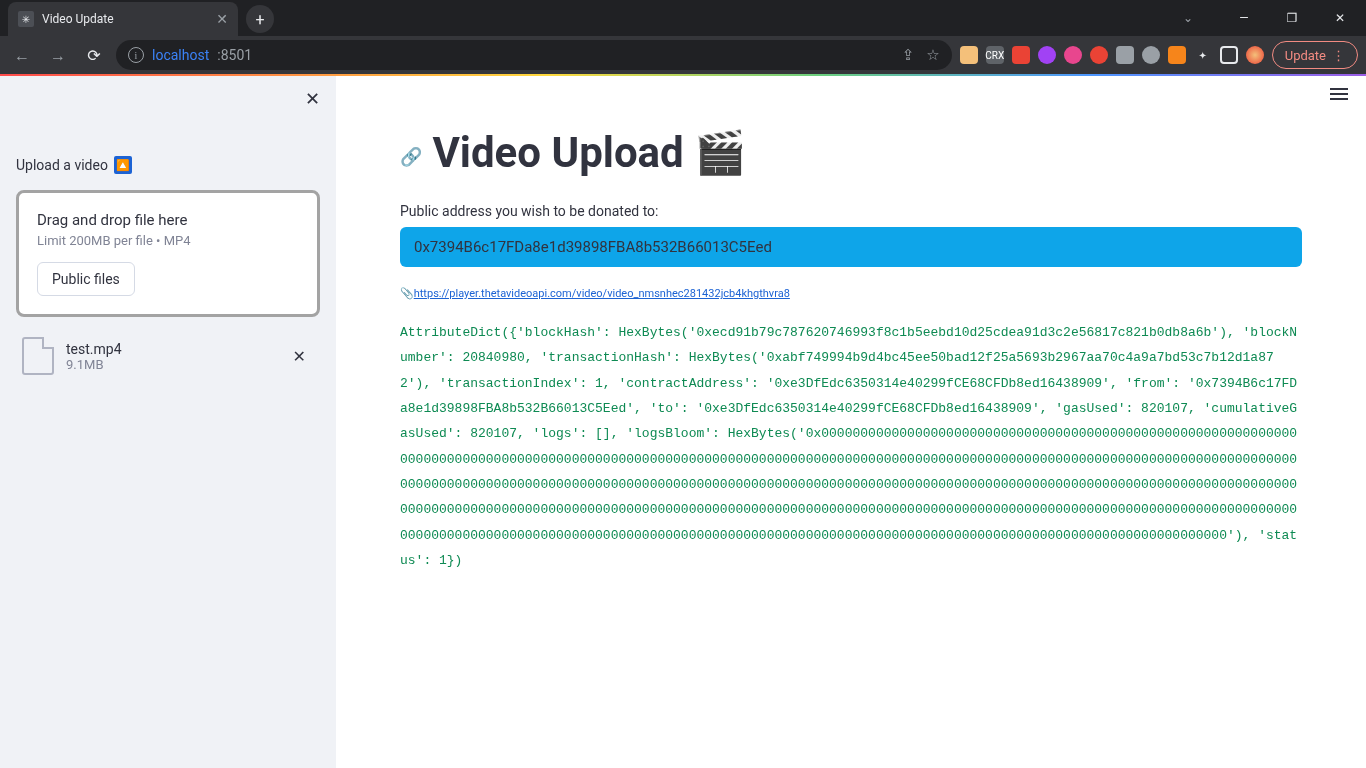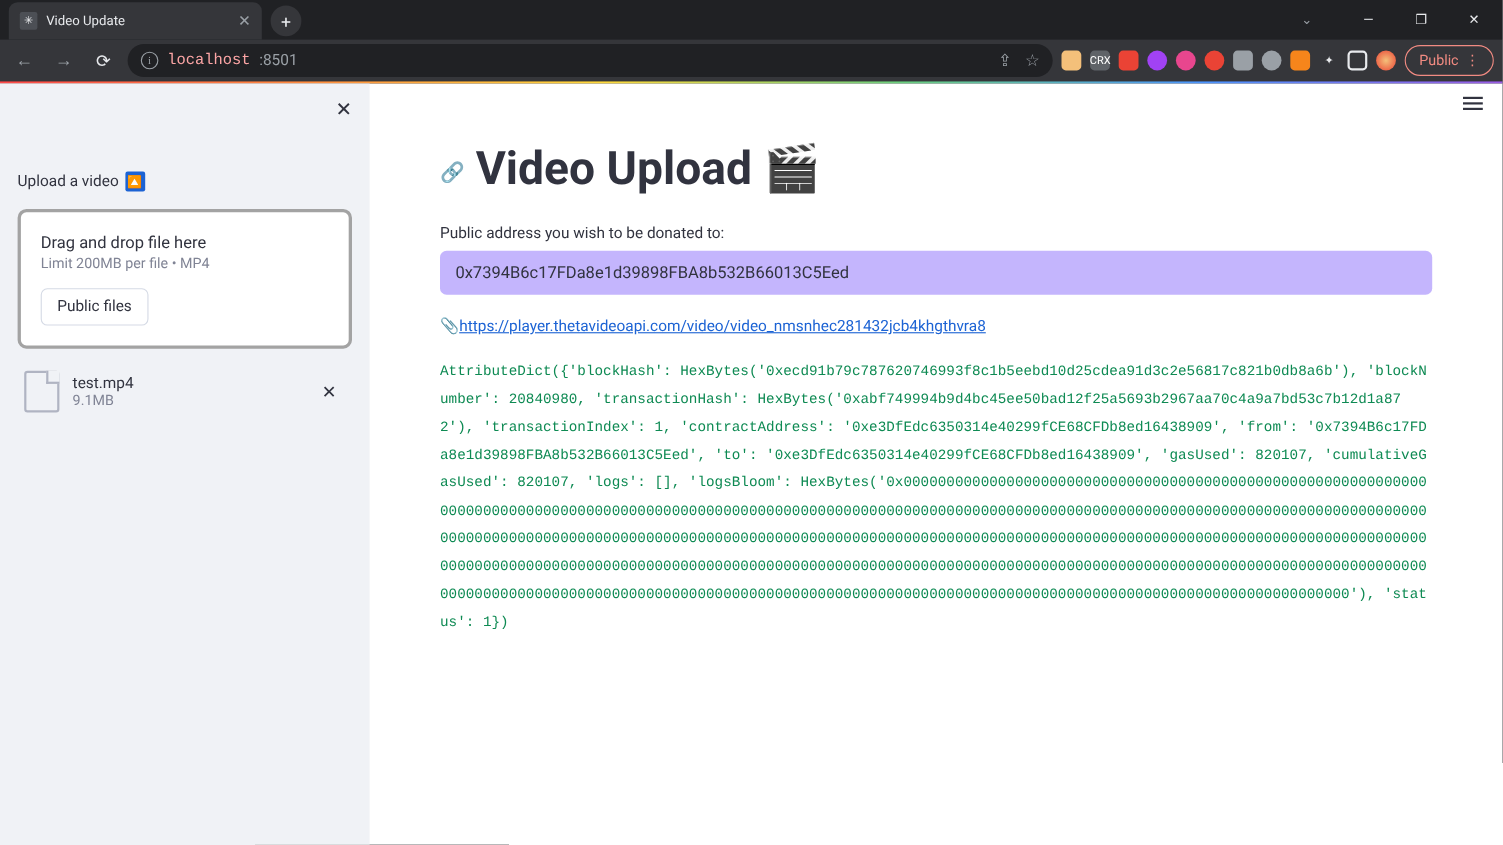--- a/index.html
+++ b/index.html
@@ -14,21 +14,21 @@
   .newtab { width:28px; height:28px; margin-left:8px; margin-bottom:3px; border-radius:50%; background:#35363a; color:#e8eaed; display:flex; align-items:center; justify-content:center; font-size:16px; cursor:pointer; }
   .win-controls { margin-left:auto; display:flex; align-items:center; gap:4px; padding-right:4px; color:#e8eaed; height:36px; }
   .win-controls span { width:44px; height:30px; display:flex; align-items:center; justify-content:center; font-size:12px; cursor:pointer; }
   .chevd { font-size:14px; color:#9aa0a6; margin-right:8px; }
   
   .toolbar { height:38px; background:#35363a; display:flex; align-items:center; padding:0 8px; gap:8px; }
   .nav-btn { width:28px; height:28px; display:flex; align-items:center; justify-content:center; color:#9aa0a6; font-size:16px; cursor:pointer; border-radius:50%; }
   .nav-btn.enabled { color:#e8eaed; }
   .omnibox { flex:1; height:30px; background:#202124; border-radius:15px; display:flex; align-items:center; padding:0 12px; color:#e8eaed; font-size:14px; gap:8px; }
   .omnibox .info { width:16px; height:16px; border:1.5px solid #9aa0a6; border-radius:50%; display:flex; align-items:center; justify-content:center; font-size:10px; color:#9aa0a6; font-family:serif; }
-  .omnibox .host { color:#fca5a5;font-family:Liberation Mono, monospace; }
+  .omnibox .host { color:#3b82f6; }
   .omnibox .port { color:#9aa0a6; }
   .omnibox .right { margin-left:auto; display:flex; align-items:center; gap:12px; color:#9aa0a6; font-size:15px; }
   .ext-icons { display:flex; align-items:center; gap:8px; }
   .ext { width:18px; height:18px; border-radius:4px; display:flex; align-items:center; justify-content:center; font-size:10px; cursor:pointer; }
   .update-btn { height:28px; padding:0 12px; border:1px solid #f28b82; border-radius:14px; color:#f28b82; background:transparent; font-size:13px; display:flex; align-items:center; gap:6px; cursor:pointer; }
   
   .progressbar { height:2px; background:linear-gradient(90deg,#ff4b4b,#ff8c42,#ffd93d,#6bcf7f,#4d96ff,#9b5de5); }
   
   
   .app { display:flex; height:692px; background:#fff; }
@@ -47,22 +47,22 @@
   .file-meta .fsize { font-size:13px; color:#808495; }
   .file-remove { margin-left:auto; color:#31333f; font-size:16px; cursor:pointer; padding:4px 8px; }
   
   .main { flex:1; overflow:auto; position:relative; padding:52px 64px 40px 64px; }
   .hamburger { position:absolute; top:12px; right:18px; cursor:pointer; color:#31333f; display:flex; flex-direction:column; gap:3px; }
   .hamburger span { width:18px; height:2px; background:#31333f; display:block; }
   .h1row { display:flex; align-items:center; gap:10px; margin-bottom:26px; }
   .linkicon { color:#b0b4c2; font-size:18px; transform:translateY(4px); }
   h1 { font-size:42px; font-weight:700; color:#31333f; display:flex; align-items:center; gap:10px; }
   .label { font-size:14px; color:#31333f; margin-bottom:8px; }
-  .textinput { width:100%; background:#c4b5fd; border:none; border-radius:6px; padding:11px 14px; font-size:15px; color:#31333f; margin-bottom:20px; font-family:inherit; }
-  .linkline { font-size:14px; margin-bottom:20px; }
+  .textinput { width:100%; background:#0ea5e9; border:none; border-radius:6px; padding:11px 14px; font-size:15px; color:#31333f; margin-bottom:20px; font-family:inherit; }
+  .linkline { font-size:11px; margin-bottom:20px; }
   .linkline a { color:#1c63d4; text-decoration:underline; }
   .tx-block { font-family:Liberation Mono, monospace; font-size:13px; color:#0e8a53; line-height:1.95; word-break:break-all; white-space:pre-wrap; }
 </style>
 </head>
 <body>
 
 <div class="titlebar">
   <div class="tab">
     <span class="favicon">✳</span>
     <span class="title">Video Update</span>
@@ -98,21 +98,21 @@
     <span class="ext" style="background:#e8468e;border-radius:50%"></span>
     <span class="ext" style="background:#ea4335;border-radius:50%"></span>
     <span class="ext" style="background:#9aa0a6"></span>
     <span class="ext" style="background:#9aa0a6;border-radius:50%"></span>
     <span class="ext" style="background:#f6851b"></span>
     <span class="ext" style="color:#e8eaed">✦</span>
     <span class="ext" style="border:2px solid #e8eaed"></span>
     <span class="ext" style="background:radial-gradient(circle,#f4c07a,#ea4335);border-radius:50%"></span>
   </div>
   <button class="update-btn">
-      <span>Public</span>
+      <span>Update</span>
       <span>⋮</span>
     </button>
 </div>
 
 <div class="progressbar"></div>
 
 <div class="app">
   <aside class="sidebar">
     <div class="side-close">✕</div>
     <div class="side-label">

